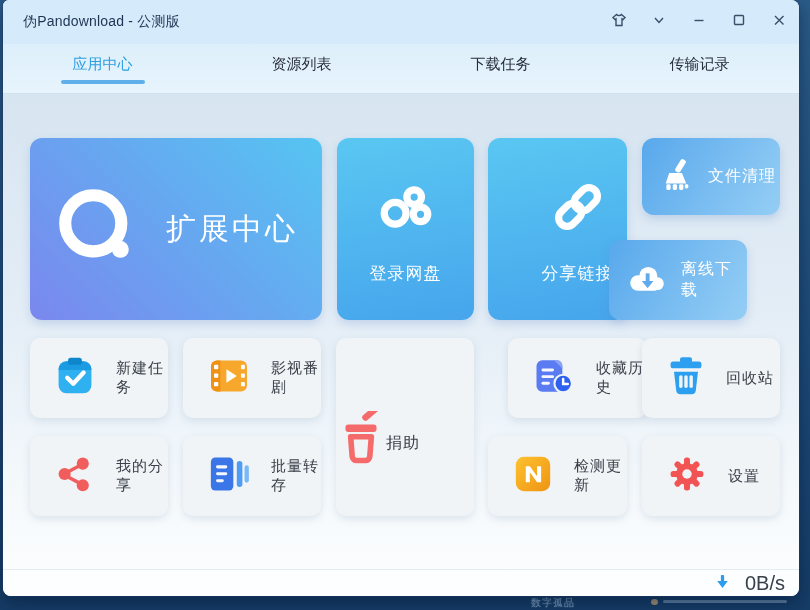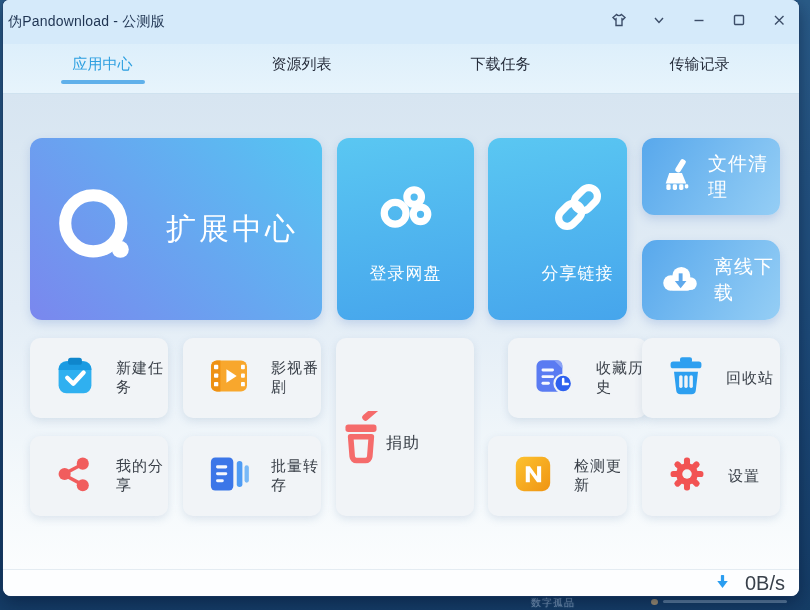--- a/index.html
+++ b/index.html
@@ -14,21 +14,21 @@
   .window {
     position:absolute; left:3px; top:0; width:796px; height:596px;
     border-radius:6px 8px 8px 8px; overflow:hidden;
     box-shadow:0 0 0 1px rgba(30,60,100,.45), 0 6px 18px rgba(0,10,40,.45);
     background:#e7f1f9;
   }
 
   
   .titlebar {
     height:44px; background:#d5eafa; display:flex; align-items:center;
-    padding-left:5px;
+    padding-left:20px;
   }
   .titlebar .title { font-size:14px; color:#1f3452; letter-spacing:.2px; }
   .tb-controls { margin-left:auto; display:flex; }
   .tb-btn { width:40px; height:44px; display:flex; align-items:center; justify-content:center; cursor:default; }
   .tb-btn svg { stroke:#3c4d68; stroke-width:1.4; fill:none; }
 
   
   .tabbar {
     height:50px; background:linear-gradient(180deg,#ddeffb,#e7f4fc);
     border-bottom:1px solid #cfe2ef;
@@ -65,22 +65,22 @@
   .t-sharelink { left:485px; top:44px; width:139px; height:182px;padding-left:40px; }
   .tile.vblue .icon-slot { height:110px; display:flex; align-items:center; justify-content:center; margin-top:14px; }
   .tile.vblue .v-label { font-size:17px; color:#fff; letter-spacing:1px; }
 
   .tile.hblue {
     background:linear-gradient(120deg,#58a8ec 0%,#95cef5 100%);
     display:flex; align-items:center; padding-left:18px; gap:14px;
     box-shadow:0 4px 10px rgba(90,130,200,.25);
   }
   .t-fileclean { left:639px; top:44px; width:138px; height:77px; }
-  .t-offline { left:639px; top:146px; width:138px; height:80px;border-radius:15px; }
-  .tile.hblue .h-label { font-size:19px; color:#fff; letter-spacing:1px; }
+  .t-offline { left:606px; top:146px; width:138px; height:80px; }
+  .tile.hblue .h-label { font-size:16px; color:#fff; letter-spacing:1px; }
 
   
   .tile.small {
     background:#f1f4f7;
     box-shadow:0 3px 9px rgba(110,140,175,.20);
     display:flex; align-items:center; padding-left:26px; gap:22px;
     border-radius:10px;
   }
   .tile.small .s-label { font-size:15px; color:#3a4049; letter-spacing:1px; }
   .t-newtask  { left:27px;  top:244px; width:138px; height:80px; }

